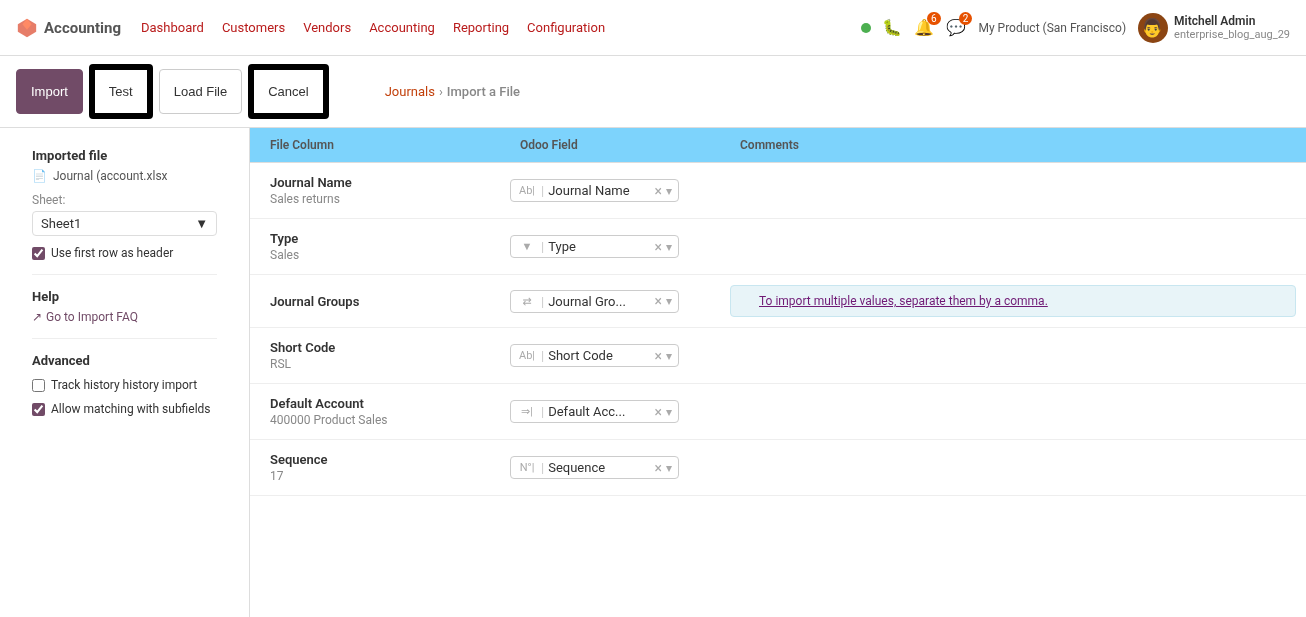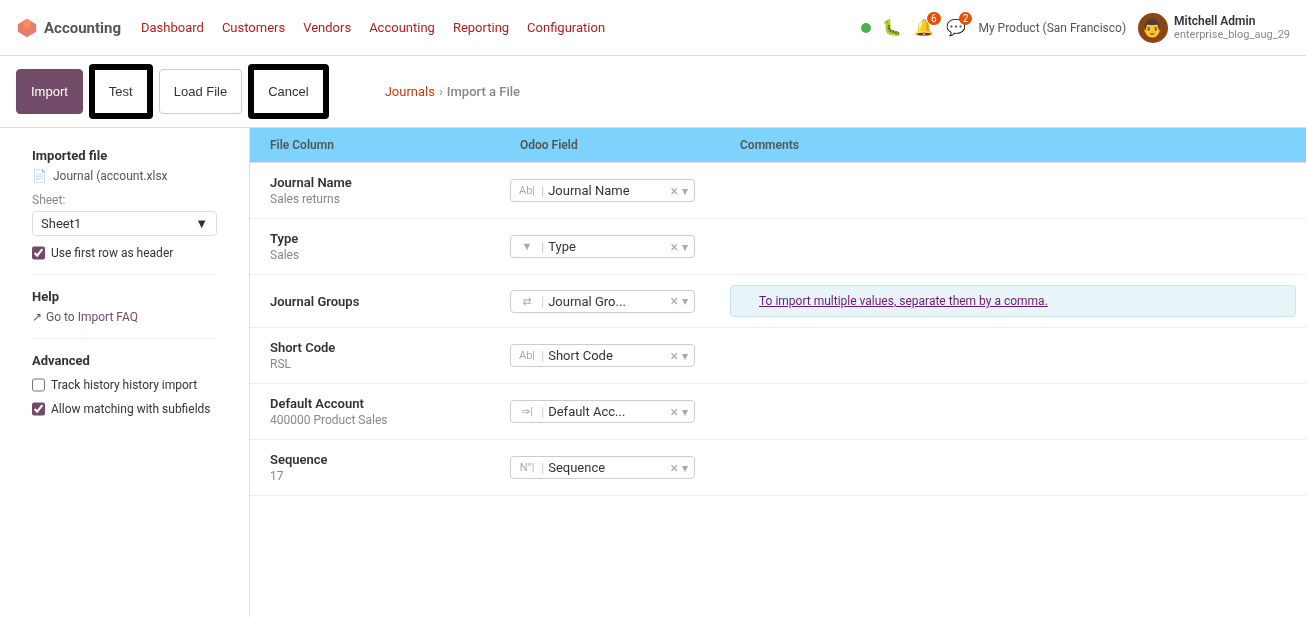--- a/index.html
+++ b/index.html
@@ -36,37 +36,37 @@
 
     
     .main-layout { display: flex; height: calc(100vh - 88px); }
 
     
     .sidebar { width: 250px; min-width: 250px; border-right: 1px solid #ddd; padding: 20px 32px; background: #fff; }
     .sidebar-section-title { font-weight: 700; font-size: 13px; color: #333; margin-bottom: 6px; }
     .sidebar-file-name { display: flex; align-items: center; gap: 6px; color: #555; font-size: 12px; margin-bottom: 8px; }
     .sidebar-label { font-size: 12px; color: #888; margin-bottom: 4px; margin-top: 10px; }
     .sidebar-select { width: 100%; border: 1px solid #ddd; border-radius: 4px; padding: 4px 8px; font-size: 13px; background: #fff; cursor: pointer; display: flex; align-items: center; justify-content: space-between; }
-    .checkbox-row { display: flex; gap: 6px; margin-top: 10px; font-size: 12px; color: #333; }
+    .checkbox-row { display: flex; align-items: center; gap: 6px; margin-top: 10px; font-size: 12px; color: #333; }
     .checkbox-row input[type=checkbox] { accent-color: #714B67; }
     .divider { border: none; border-top: 1px solid #eee; margin: 14px 0; }
     .help-link { color: #714B67; font-size: 12px; cursor: pointer; text-decoration: none; display: flex; align-items: center; gap: 4px; }
 
     
     .content { flex: 1; overflow-y: auto; }
     .table-header { display: grid; grid-template-columns: 250px 220px 1fr; padding: 10px 20px; background: #7dd3fc; border-bottom: 1px solid #ddd; font-weight: 600; font-size: 12px; color: #555; }
     .table-row { display: grid; grid-template-columns: 250px 220px 1fr; padding: 0; border-bottom: 1px solid #eee; align-items: center; }
     .col-file { padding: 12px 20px; }
     .col-file-title { font-weight: 600; font-size: 13px; color: #333; }
     .col-file-sub { font-size: 12px; color: #888; margin-top: 2px; }
     .col-odoo { padding: 10px 10px; }
     .col-comment { padding: 10px 10px; }
     .comment-box { background: #e8f4f8; border: 1px solid #c8e6f0; border-radius: 4px; padding: 8px 28px; font-size: 12px; color: #701a75; text-decoration: underline; }
 
-    .field-wrapper { display: flex; align-items: center; border: 1px solid #ccc; border-radius: 4px; padding: 3px 6px; gap: 4px; background: #fff; width: 185px; }
+    .field-wrapper { display: flex; align-items: center; border: 1px solid #ccc; border-radius: 4px; padding: 3px 6px; gap: 4px; background: #fff; width: 169px; }
     .field-icon { font-size: 11px; color: #aaa; min-width: 20px; text-align: center; }
     .field-label { flex: 1; font-size: 13px; color: #333; white-space: nowrap; overflow: hidden; text-overflow: ellipsis; }
     .field-x { color: #aaa; cursor: pointer; font-size: 14px; line-height: 1; }
     .field-chevron { color: #aaa; cursor: pointer; font-size: 12px; }
     .sep { color: #ccc; }
   </style>
 </head>
 <body>
 
 <div class="topnav">

